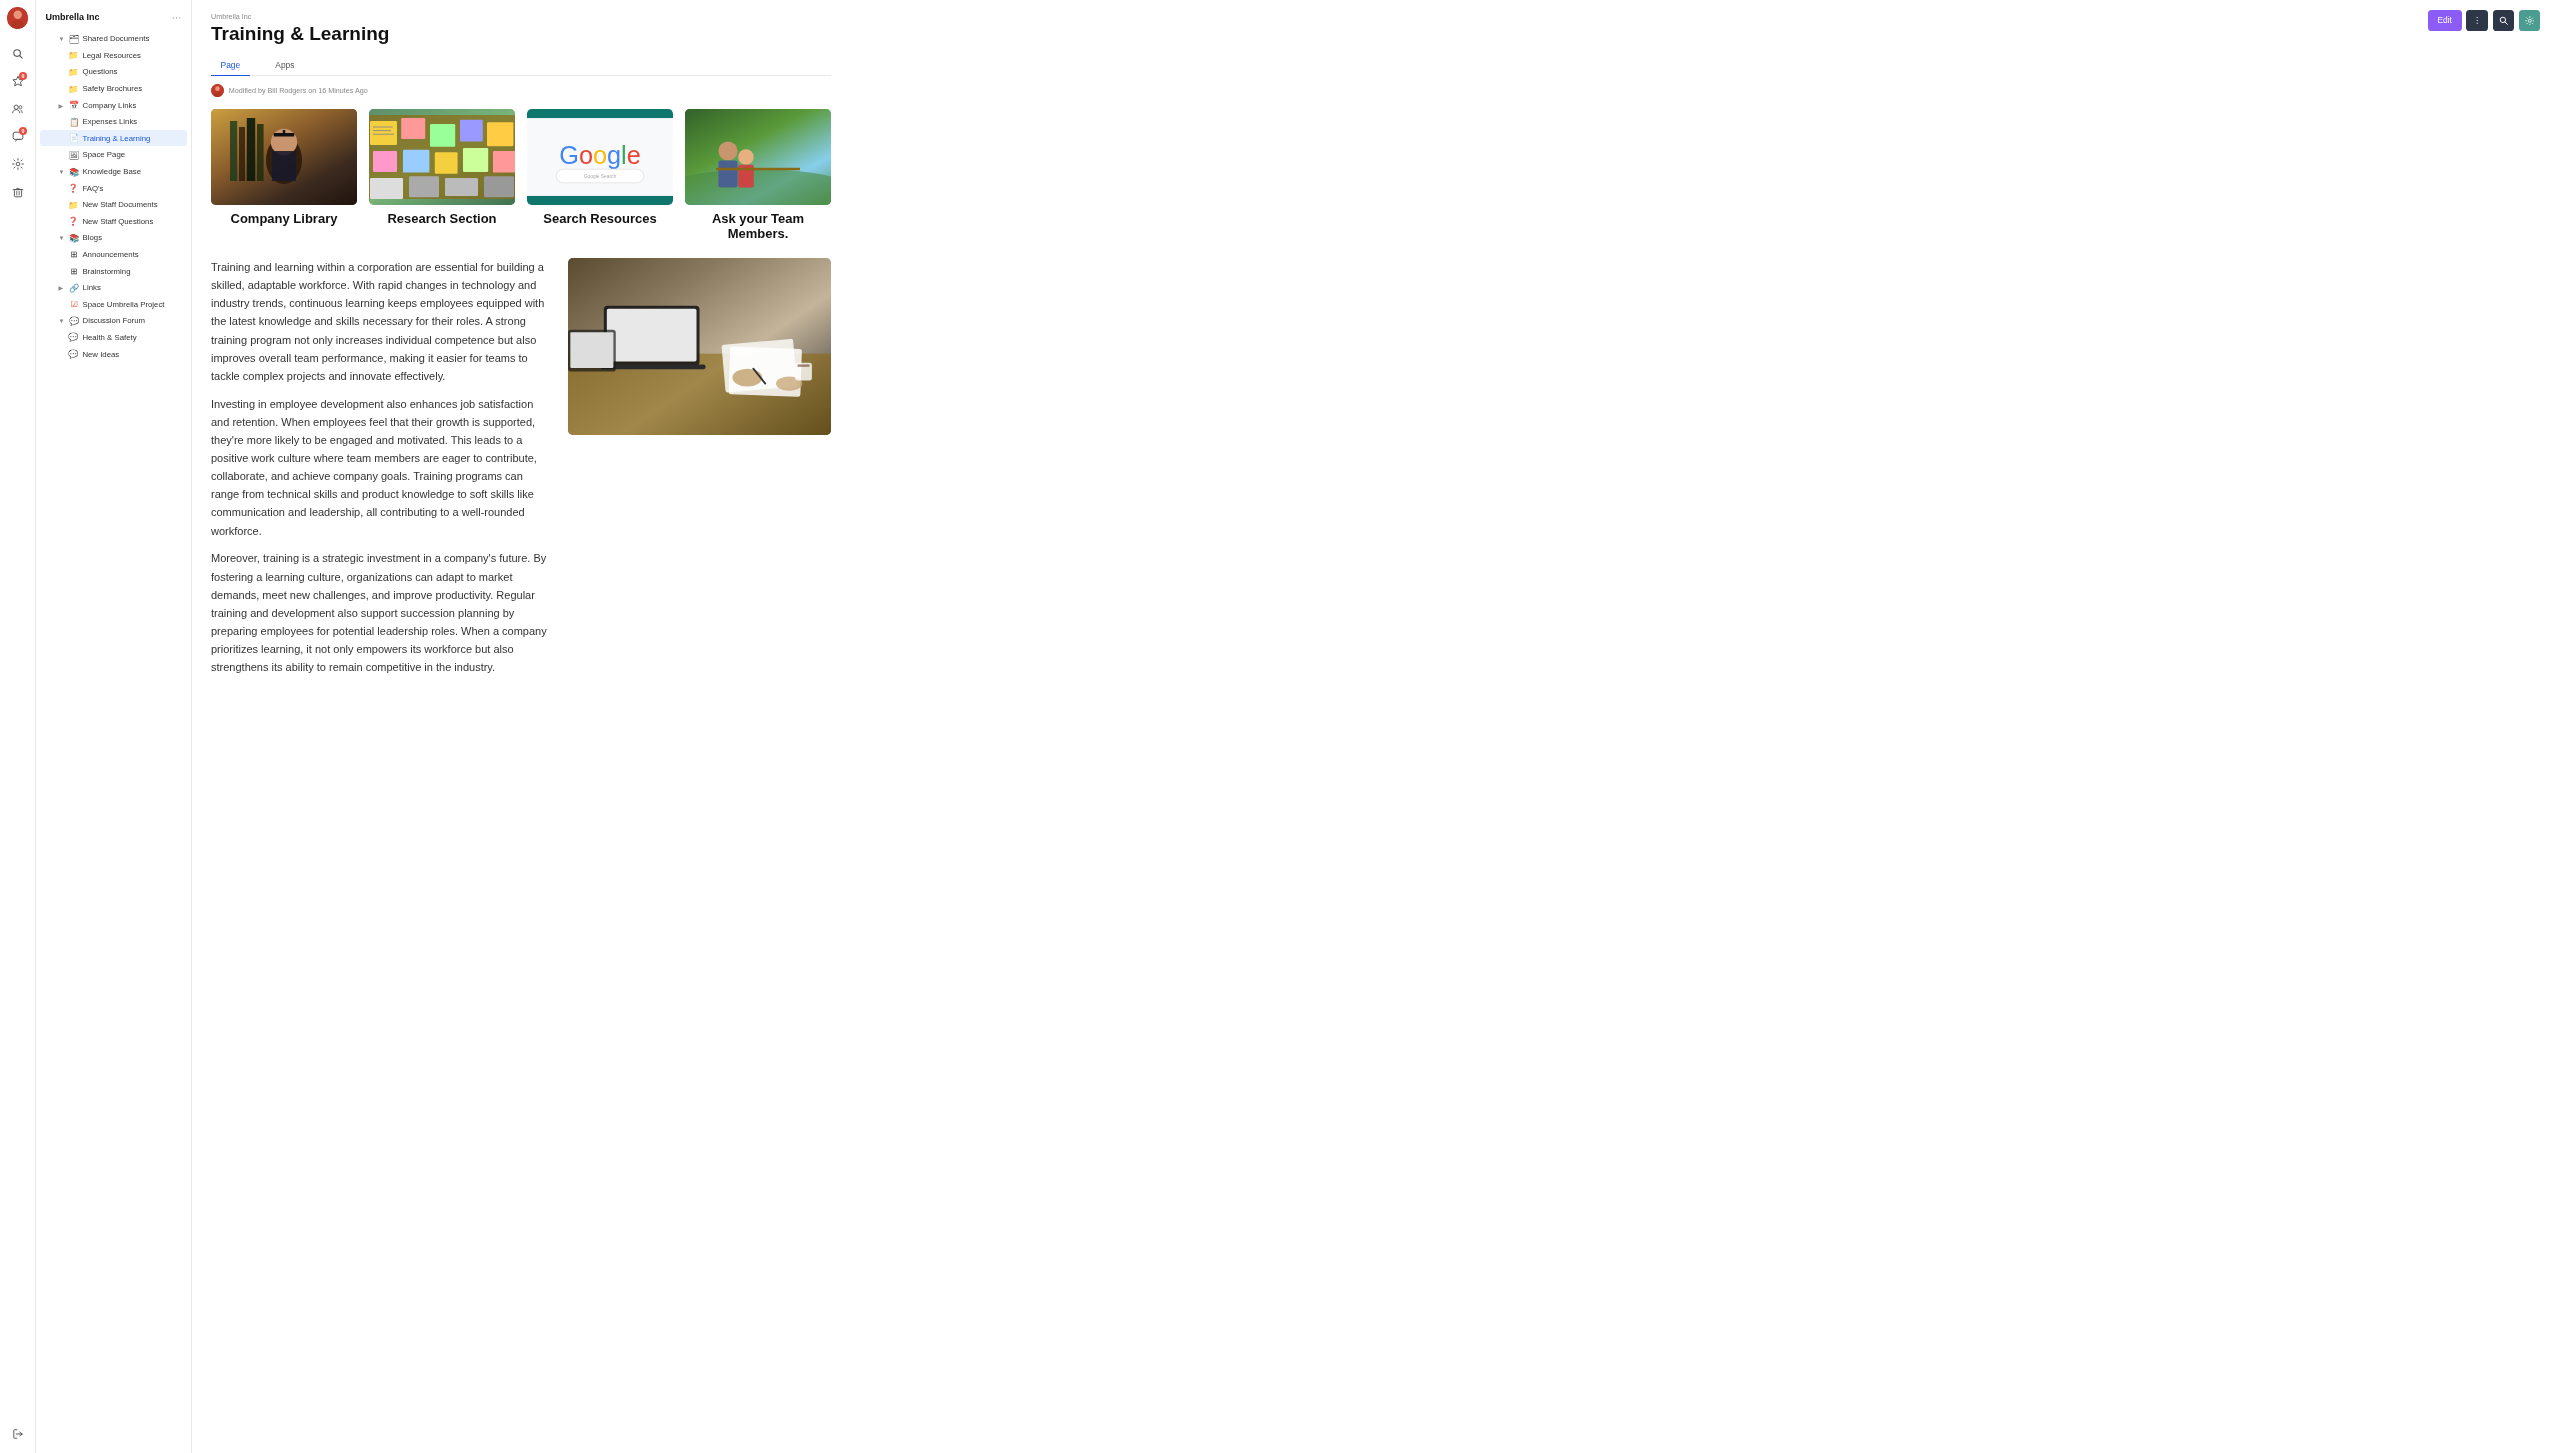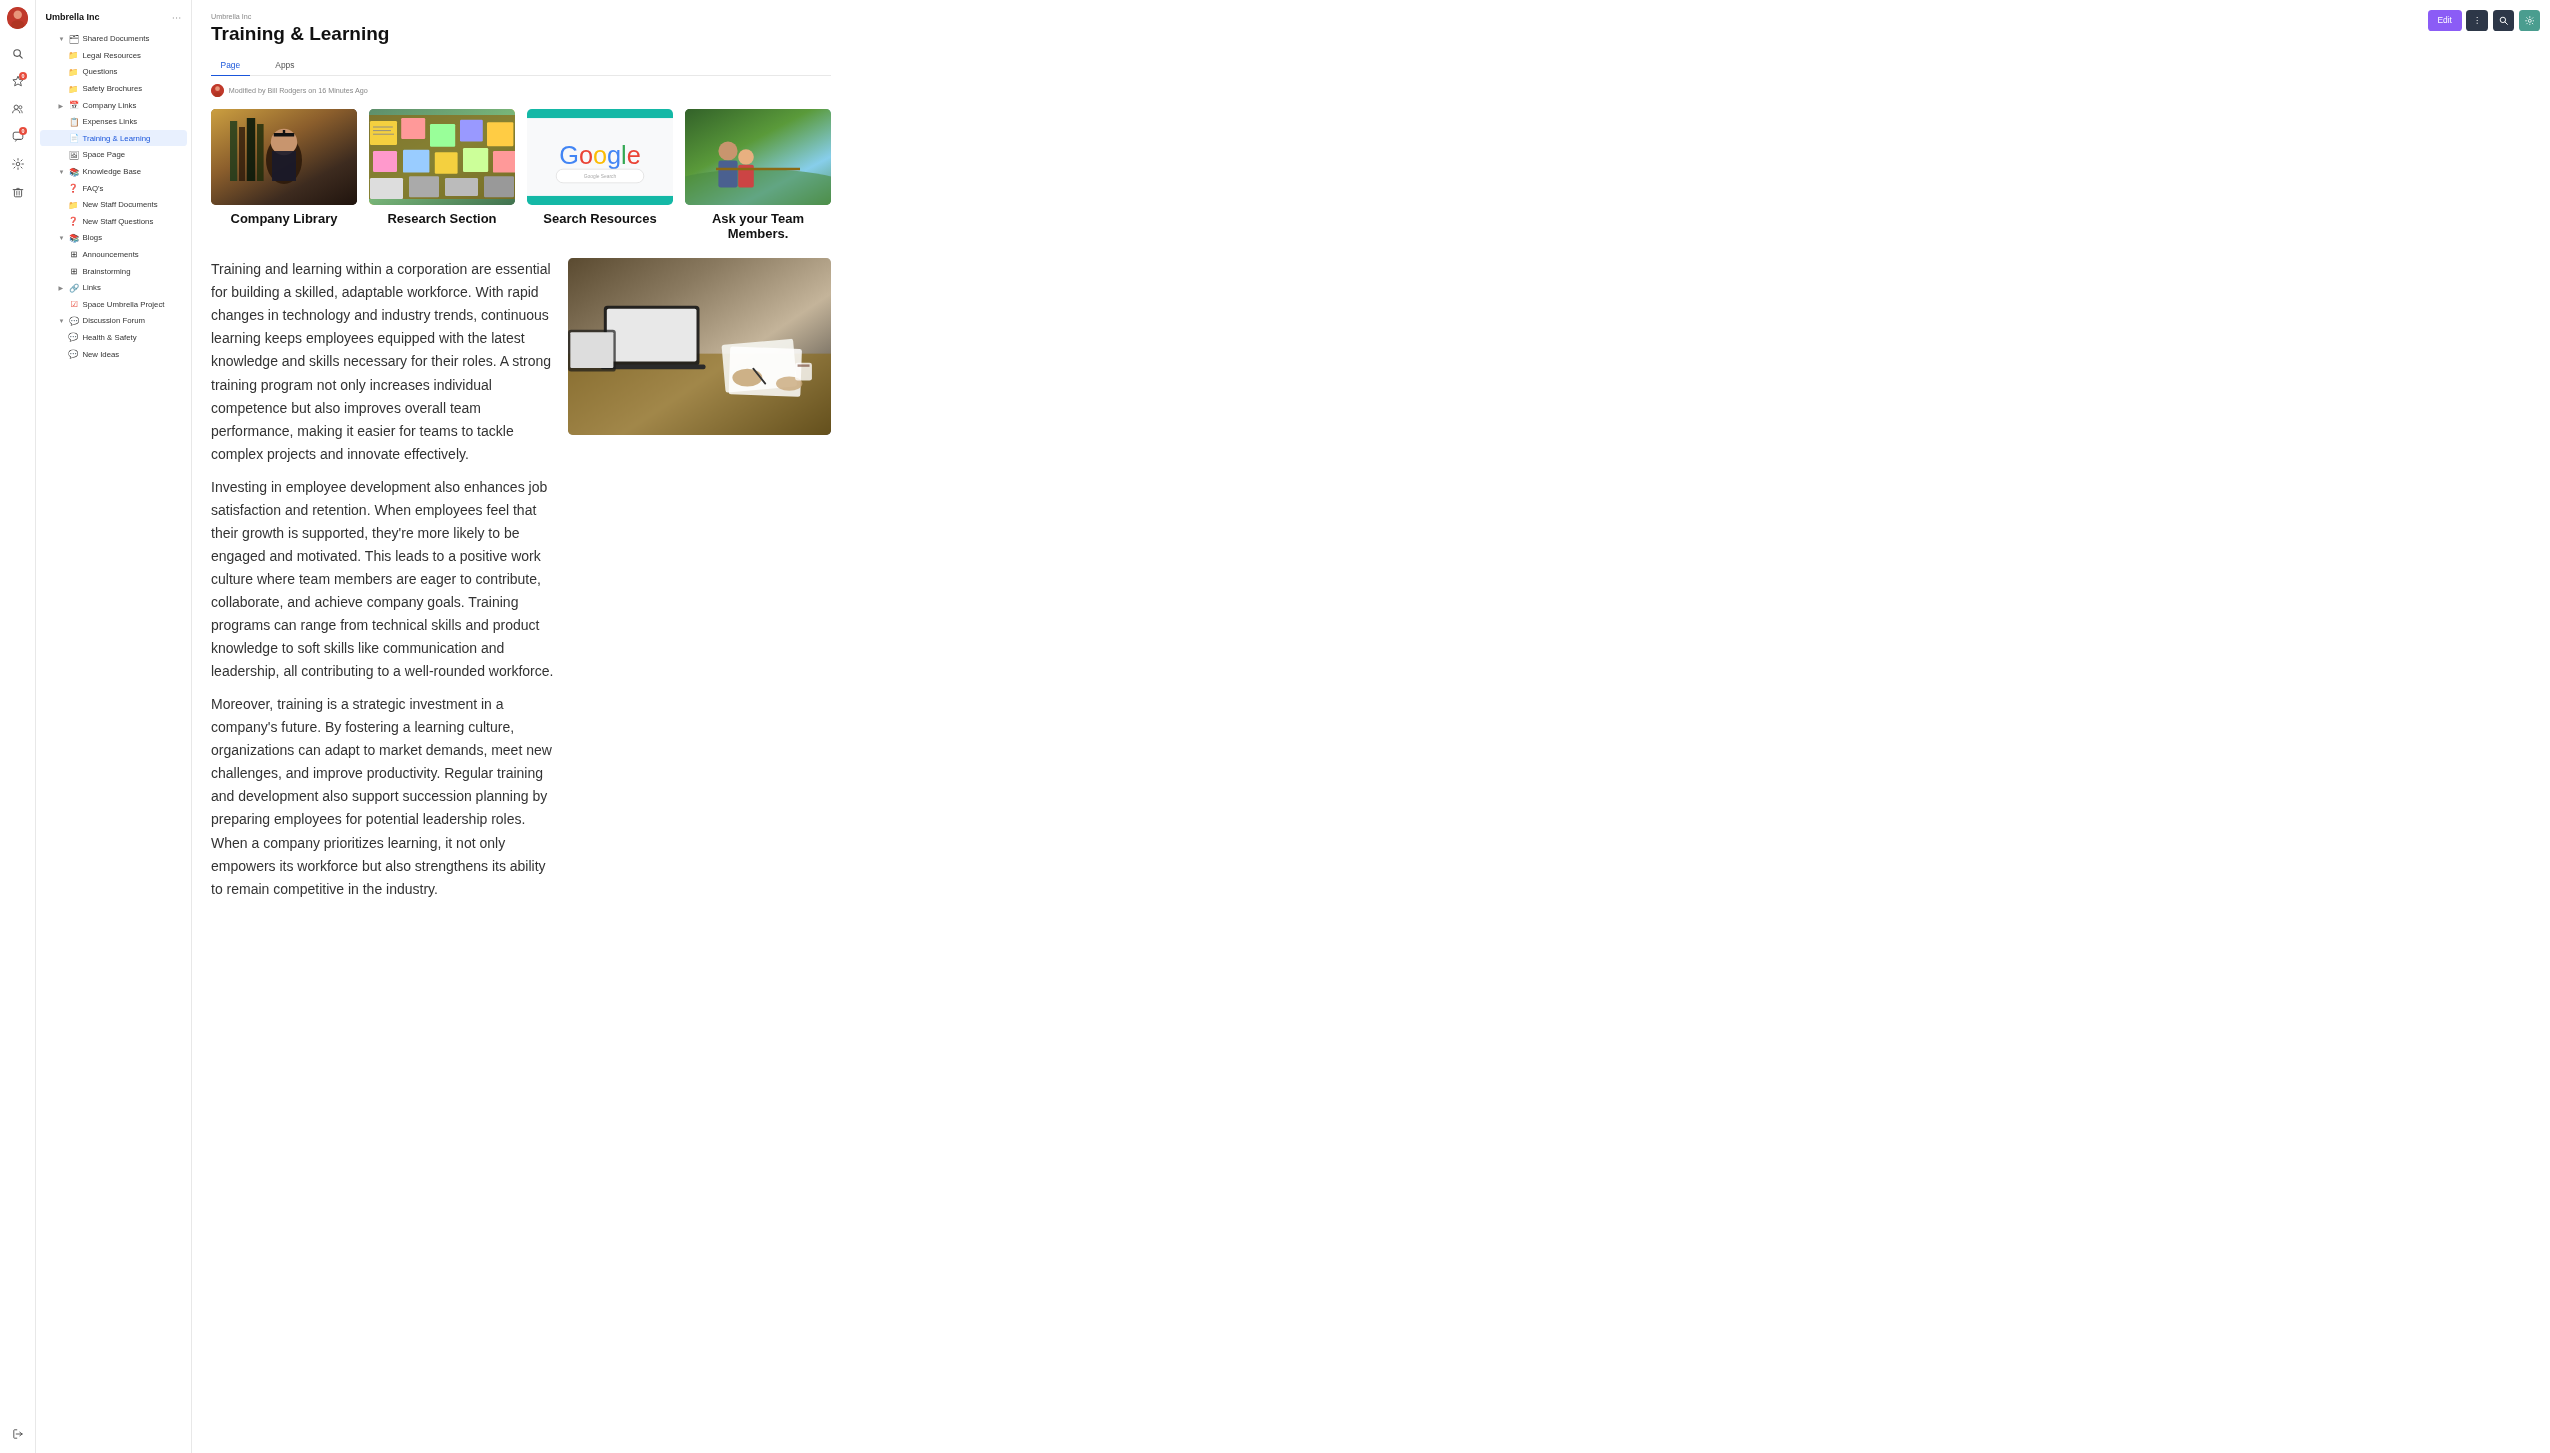--- a/index.html
+++ b/index.html
@@ -194,21 +194,21 @@
     }
 
     
     .text-content-area {
       display: grid;
       grid-template-columns: 1fr auto;
       gap: 14.4px;
       align-items: start;
     }
     .text-paragraphs p {
-      font-size: 14px;
+      font-size: 11px;
       line-height: 1.65;
       color: #333;
       margin-bottom: 9.6px;
     }
     .side-image {
       width: 263px;
       height: 177px;
       border-radius: 4.8px;
       overflow: hidden;
       flex-shrink: 0;
@@ -243,21 +243,21 @@
 
     
     .img-library {
       background: linear-gradient(135deg, #8b6914 0%, #c8a84b 30%, #3d2b1f 60%, #1a0f0a 100%);
       position: relative;
     }
     .img-research {
       background: linear-gradient(135deg, #4a7c59 0%, #f4d03f 40%, #e8c547 60%, #3d6b4a 100%);
     }
     .img-google {
-      background: #14b8a6;
+      background: #0f766e;
       display: flex;
       align-items: center;
       justify-content: flex-start;
     }
     .img-team {
       background: linear-gradient(135deg, #2d5a27 0%, #4a8a3e 30%, #87ceeb 70%, #6aa84f 100%);
     }
 
     
     ::-webkit-scrollbar { width: 3.6px; }

